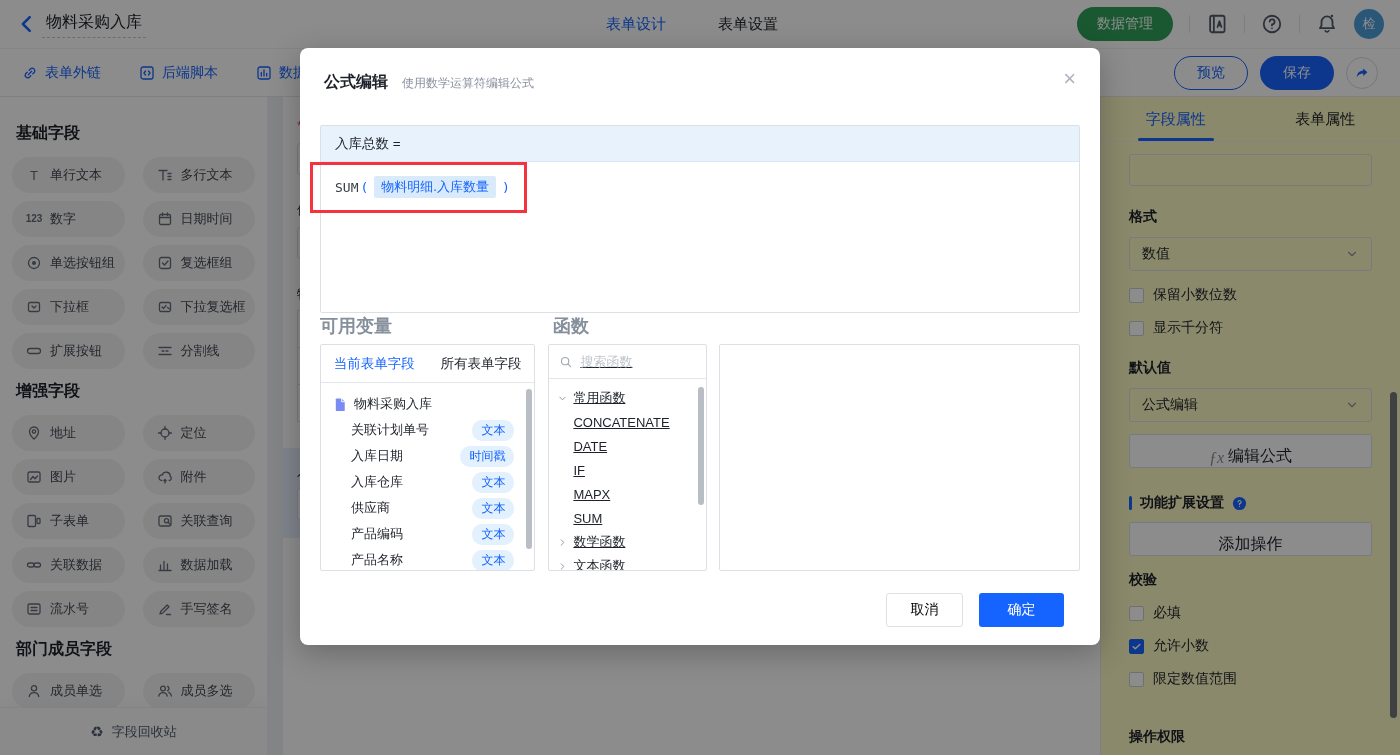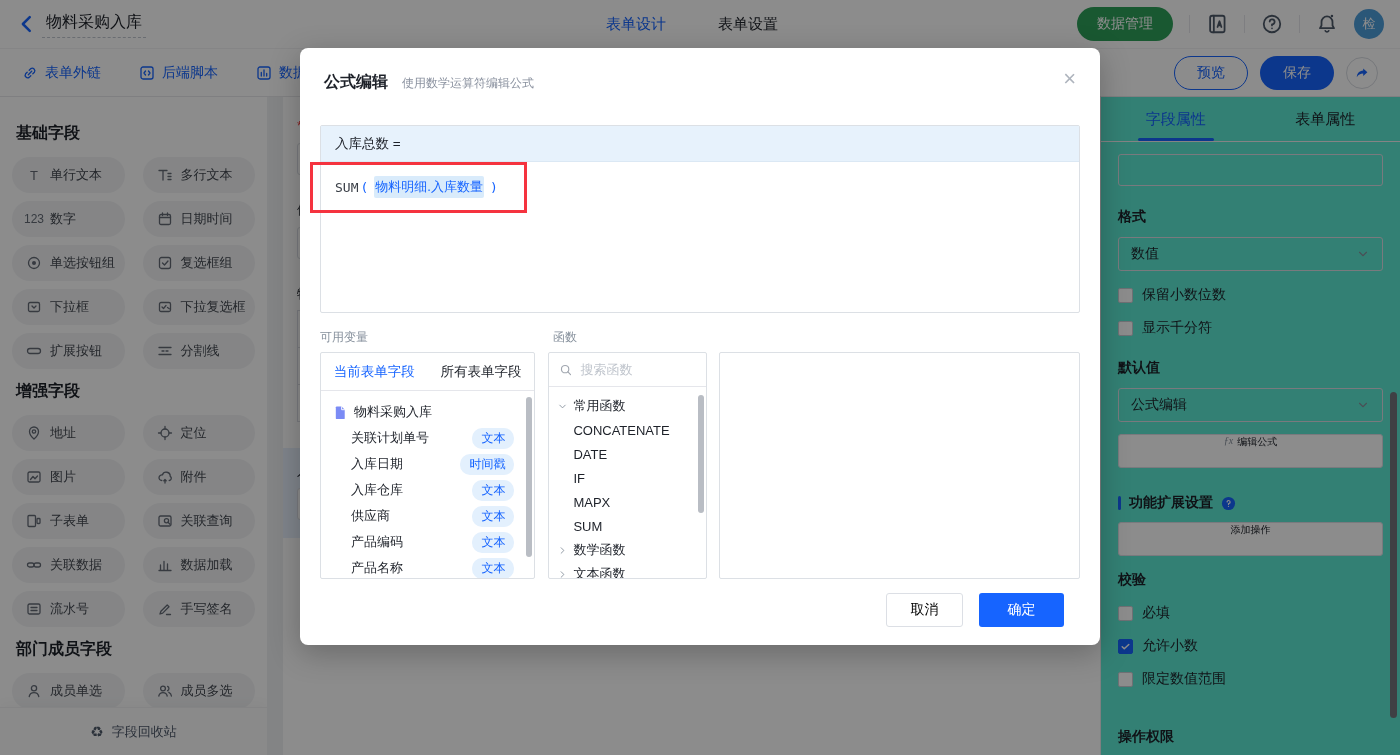--- a/index.html
+++ b/index.html
@@ -34,79 +34,79 @@
 
   
   .main { display:flex; height:658px; position:relative; }
 
   
   .sidebar { width:267px; background:#fff; padding:14px 12px 60px; position:relative; flex:none; overflow:hidden; }
   .sb-title { font-size:16px; font-weight:700; margin:12px 4px 13px; }
   .sb-grid { display:grid; grid-template-columns:1fr 1fr; column-gap:18px; row-gap:8px; margin-bottom:10px; }
   .sb-pill { height:36px; border-radius:18px; background:#f2f3f5; display:flex; align-items:center; padding-left:14px; gap:8px; cursor:pointer; }
   .sb-pill .icon { width:16px; height:16px; color:#646b76; font-size:13px; }
-  .sb-pill .icon.num { font-size:12px; font-weight:400; letter-spacing:0;text-align:right; }
+  .sb-pill .icon.num { font-size:10px; font-weight:700; letter-spacing:0;text-align:right; }
   .sb-pill span.lbl { font-size:13px; color:#42474f; white-space:nowrap; }
   .sb-recycle { position:absolute; left:0; right:0; bottom:0; height:48px; background:#fbfbfc; border-top:1px solid #f0f1f3; display:flex; align-items:center; justify-content:center; gap:8px; font-size:13px; color:#4E5969; cursor:pointer; box-shadow:0 -4px 10px rgba(0,0,0,0.03); }
   .sb-recycle .icon { font-size:15px; color:#4E5969; }
 
   
   .canvas { flex:1; background:#eef0f3; position:relative; overflow:hidden; }
   .canvas-sheet { position:absolute; left:16px; top:0; right:0; bottom:0; background:#fff; padding:20px 0 0 14px; }
   .cv-field { margin-bottom:26px; }
   .cv-label { font-size:13px; color:#1d2129; margin-bottom:8px; }
   .cv-label .req { color:#f53f3f; margin-right:2px; }
   .cv-input { width:690px; height:32px; border:1px solid #dcdfe5; border-radius:3px; background:#fff; }
   .cv-sub .cv-input { height:38px; margin-top:-1px; border-radius:0; }
   .cv-sub .cv-input:first-of-type { border-radius:3px 3px 0 0; margin-top:0; }
   .cv-field.selected { background:#e8f1fe; padding:14px 14px 18px; margin-left:-14px; width:740px; }
 
   
-  .props { width:300px; background:#5eead4; border-left:1px solid #e7e8ec; position:relative; flex:none; font-size:14px; }
+  .props { width:300px; background:#fef9c3; border-left:1px solid #e7e8ec; position:relative; flex:none; font-size:14px; }
   .props-tabs { height:45px; display:flex; border-bottom:1px solid #f0f1f3; }
   .props-tab { flex:1; display:flex; flex-direction:column; align-items:center; justify-content:center; font-size:15px; cursor:pointer; position:relative; }
   .props-tab.active { color:#1664FF; }
   .props-tab.active::after { content:""; position:absolute; bottom:0; width:76px; height:3px; border-radius:2px; background:#1664FF; }
-  .props-body { padding:0 17px; }
+  .props-body { padding:0 28px; }
   .p-input { height:32px; border:1px solid #dcdfe5; border-radius:3px; margin-top:12px; }
   .p-label { font-weight:700; font-size:14px; margin:22px 0 11px; }
   .p-select { height:34px; border:1px solid #dcdfe5; border-radius:3px; display:flex; align-items:center; justify-content:space-between; padding:0 12px; cursor:pointer; }
   .p-select .icon { width:14px; height:14px; color:#86909c; }
   .p-check { display:flex; align-items:center; gap:9px; margin:15px 0; cursor:pointer; }
   .p-check .box { width:15px; height:15px; border:1.5px solid #c9cdd4; border-radius:2px; background:#fff; flex:none; display:flex; align-items:center; justify-content:center; color:#fff; }
   .p-check.checked .box { background:#1664FF; border-color:#1664FF; }
   .p-check .box svg { width:11px; height:11px; }
-  .p-btn { height:34px; border:1px solid #dcdfe5; border-radius:3px; background:#fff; width:100%; display:flex; align-items:flex-start; justify-content:center; gap:4px; font-size:10px; color:#1d2129; cursor:pointer; margin-top:12px; }
+  .p-btn { height:34px; border:1px solid #dcdfe5; border-radius:3px; background:#fff; width:100%; display:flex; align-items:flex-end; justify-content:center; gap:4px; font-size:16px; color:#1d2129; cursor:pointer; margin-top:12px; }
   .p-btn .fx { font-style:italic; color:#86909c; font-family:"Liberation Serif","DejaVu Serif",serif; }
   .p-section { display:flex; align-items:center; gap:8px; font-weight:700; margin:26px 0 10px; }
   .p-section .bar { width:3px; height:14px; background:#1664FF; border-radius:2px; }
   .p-section .icon { width:15px; height:15px; }
   .props-scrollbar { position:absolute; right:3px; top:295px; width:7px; height:326px; border-radius:4px; background:#73767c; }
 
   
   .overlay { position:absolute; inset:0; background:rgba(0,0,0,0.45); z-index:40; }
   .modal { position:absolute; left:300px; top:48px; width:800px; height:597px; background:#fff; border-radius:8px; z-index:50; box-shadow:0 8px 30px rgba(0,0,0,0.25); display:flex; flex-direction:column; }
   .modal-header { padding:24px 24px 0; display:flex; align-items:baseline; gap:14px; }
   .modal-title { font-size:16px; font-weight:700; }
   .modal-subtitle { font-size:12px; color:#8a919f; }
   .modal-close { position:absolute; right:24px; top:20px; font-size:22px; color:#aeb4bd; cursor:pointer; line-height:1; }
   .formula-box { margin:32px 20px 0; height:188px; border:1px solid #dce0e5; border-radius:2px; display:flex; flex-direction:column; }
   .formula-head { height:36px; background:#e7f2fc; border-bottom:1px solid #dbe8f4; display:flex; align-items:center; padding:0 14px; font-size:13.5px; }
   .formula-body { flex:1; padding:14px; font-size:13px; }
   .formula-line { display:flex; align-items:center; gap:2px; font-family:"DejaVu Sans Mono","Liberation Mono",monospace; }
   .f-name { color:#3a3f47; }
   .f-paren { color:#1664FF; }
-  .f-token { font-family:"Liberation Sans","DejaVu Sans",sans-serif; background:#d9ebfb; color:#1664FF; border-radius:2px; padding:2px 1px; margin:0 4px; font-size:13px; }
+  .f-token { font-family:"Liberation Sans","DejaVu Sans",sans-serif; background:#d9ebfb; color:#1664FF; border-radius:2px; padding:2px 7px; margin:0 4px; font-size:13px; }
   .red-annotation { position:absolute; left:10px; top:114px; width:217px; height:51px; border:3px solid #f5333f; z-index:5; pointer-events:none; }
-  .panel-labels { display:flex; margin:16px 20px 6px; font-size:12px; color:#86909c; }
+  .panel-labels { display:flex; margin:1px 20px 6px; font-size:18px; color:#86909c;font-weight:bold; }
   .panel-labels .l1 { width:233px; }
   .panels { display:flex; margin:0 20px; height:227px; }
   .panel { border:1px solid #dce0e5; border-radius:2px; position:relative; background:#fff; overflow:hidden; }
   .panel.vars { width:220px; margin-right:13px; }
-  .panel.funcs { width:162px; margin-right:12px; }
+  .panel.funcs { width:162px; margin-right:12px;text-decoration:underline; }
   .panel.help { width:368px; padding:18px 18px; }
   .v-tabs { height:38px; display:flex; border-bottom:1px solid #e5e6eb; }
   .v-tab { flex:1; display:flex; align-items:center; justify-content:center; font-size:13.5px; cursor:pointer; }
   .v-tab.active { color:#1664FF; }
   .v-list { padding:8px 0 4px; }
   .v-row { height:26px; display:flex; align-items:center; padding:0 12px; cursor:pointer; }
   .v-row .icon { width:15px; height:15px; margin-right:6px; }
   .v-row .nm { font-size:13px; flex:1; }
   .v-row.child { padding-left:30px;justify-content:center; }
   .v-badge { font-size:12px; color:#1664FF; background:#e3f0fd; border-radius:10px; padding:2px 9px; margin-right:8px; }

